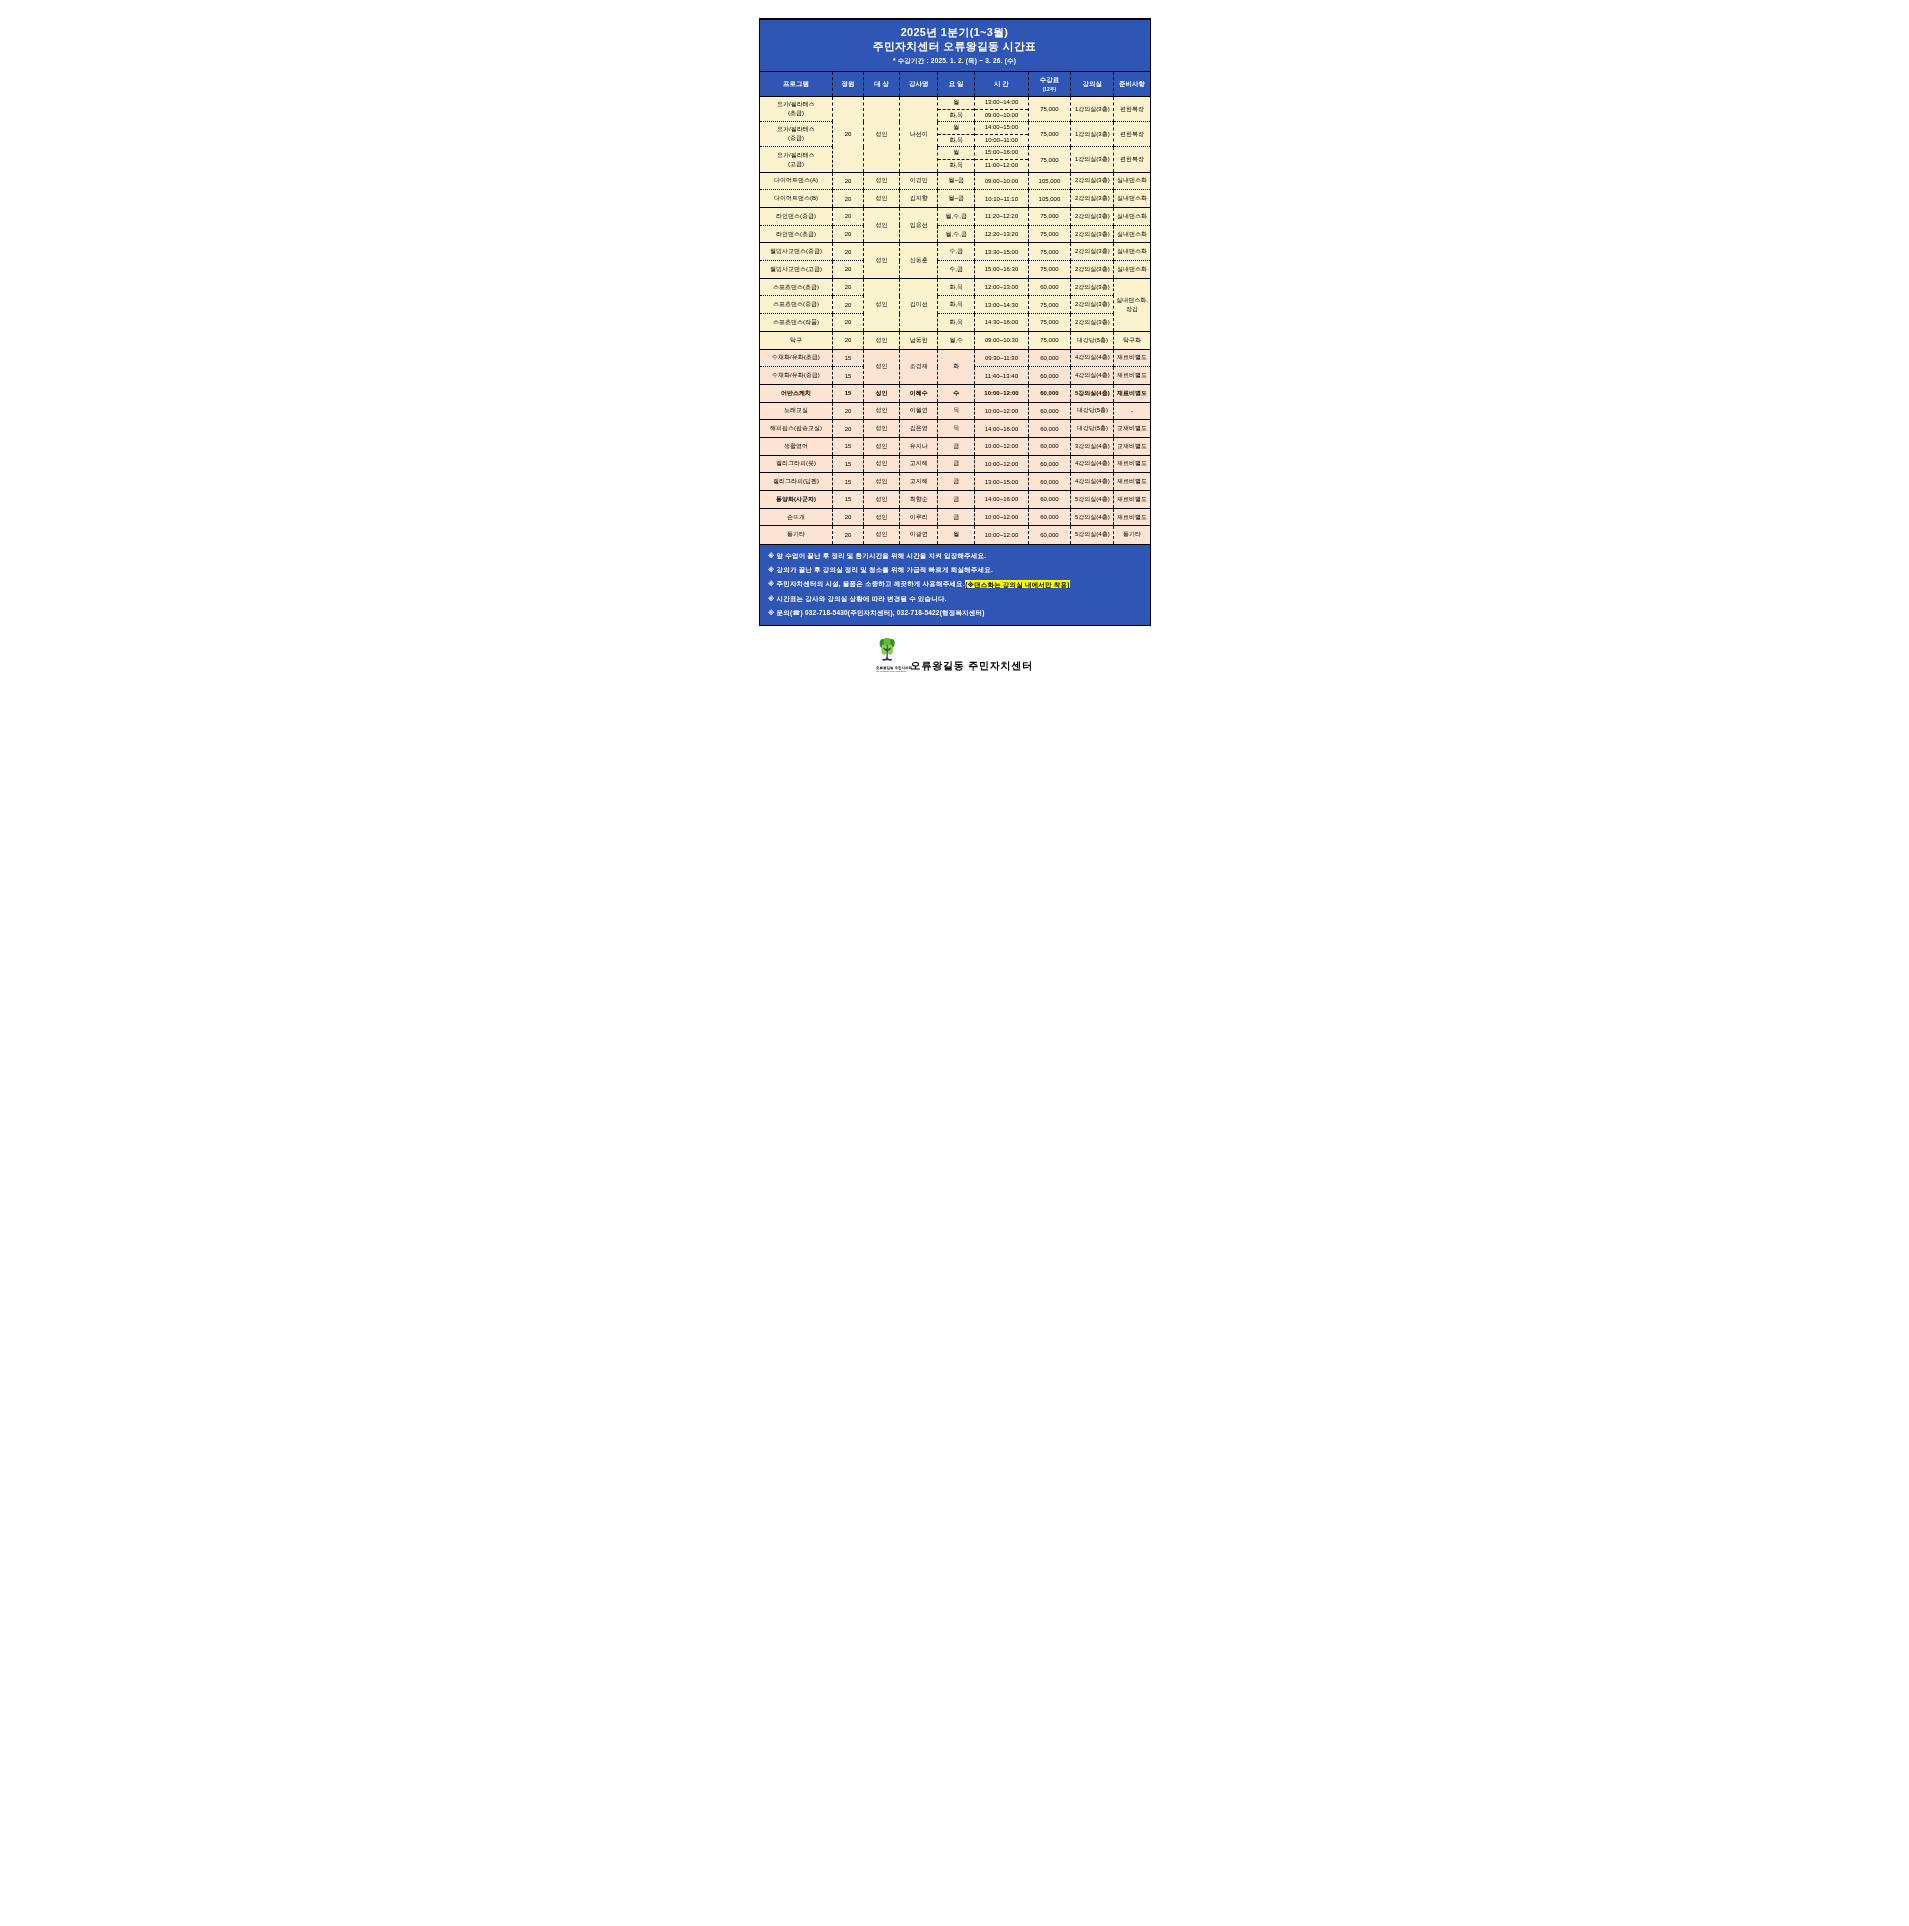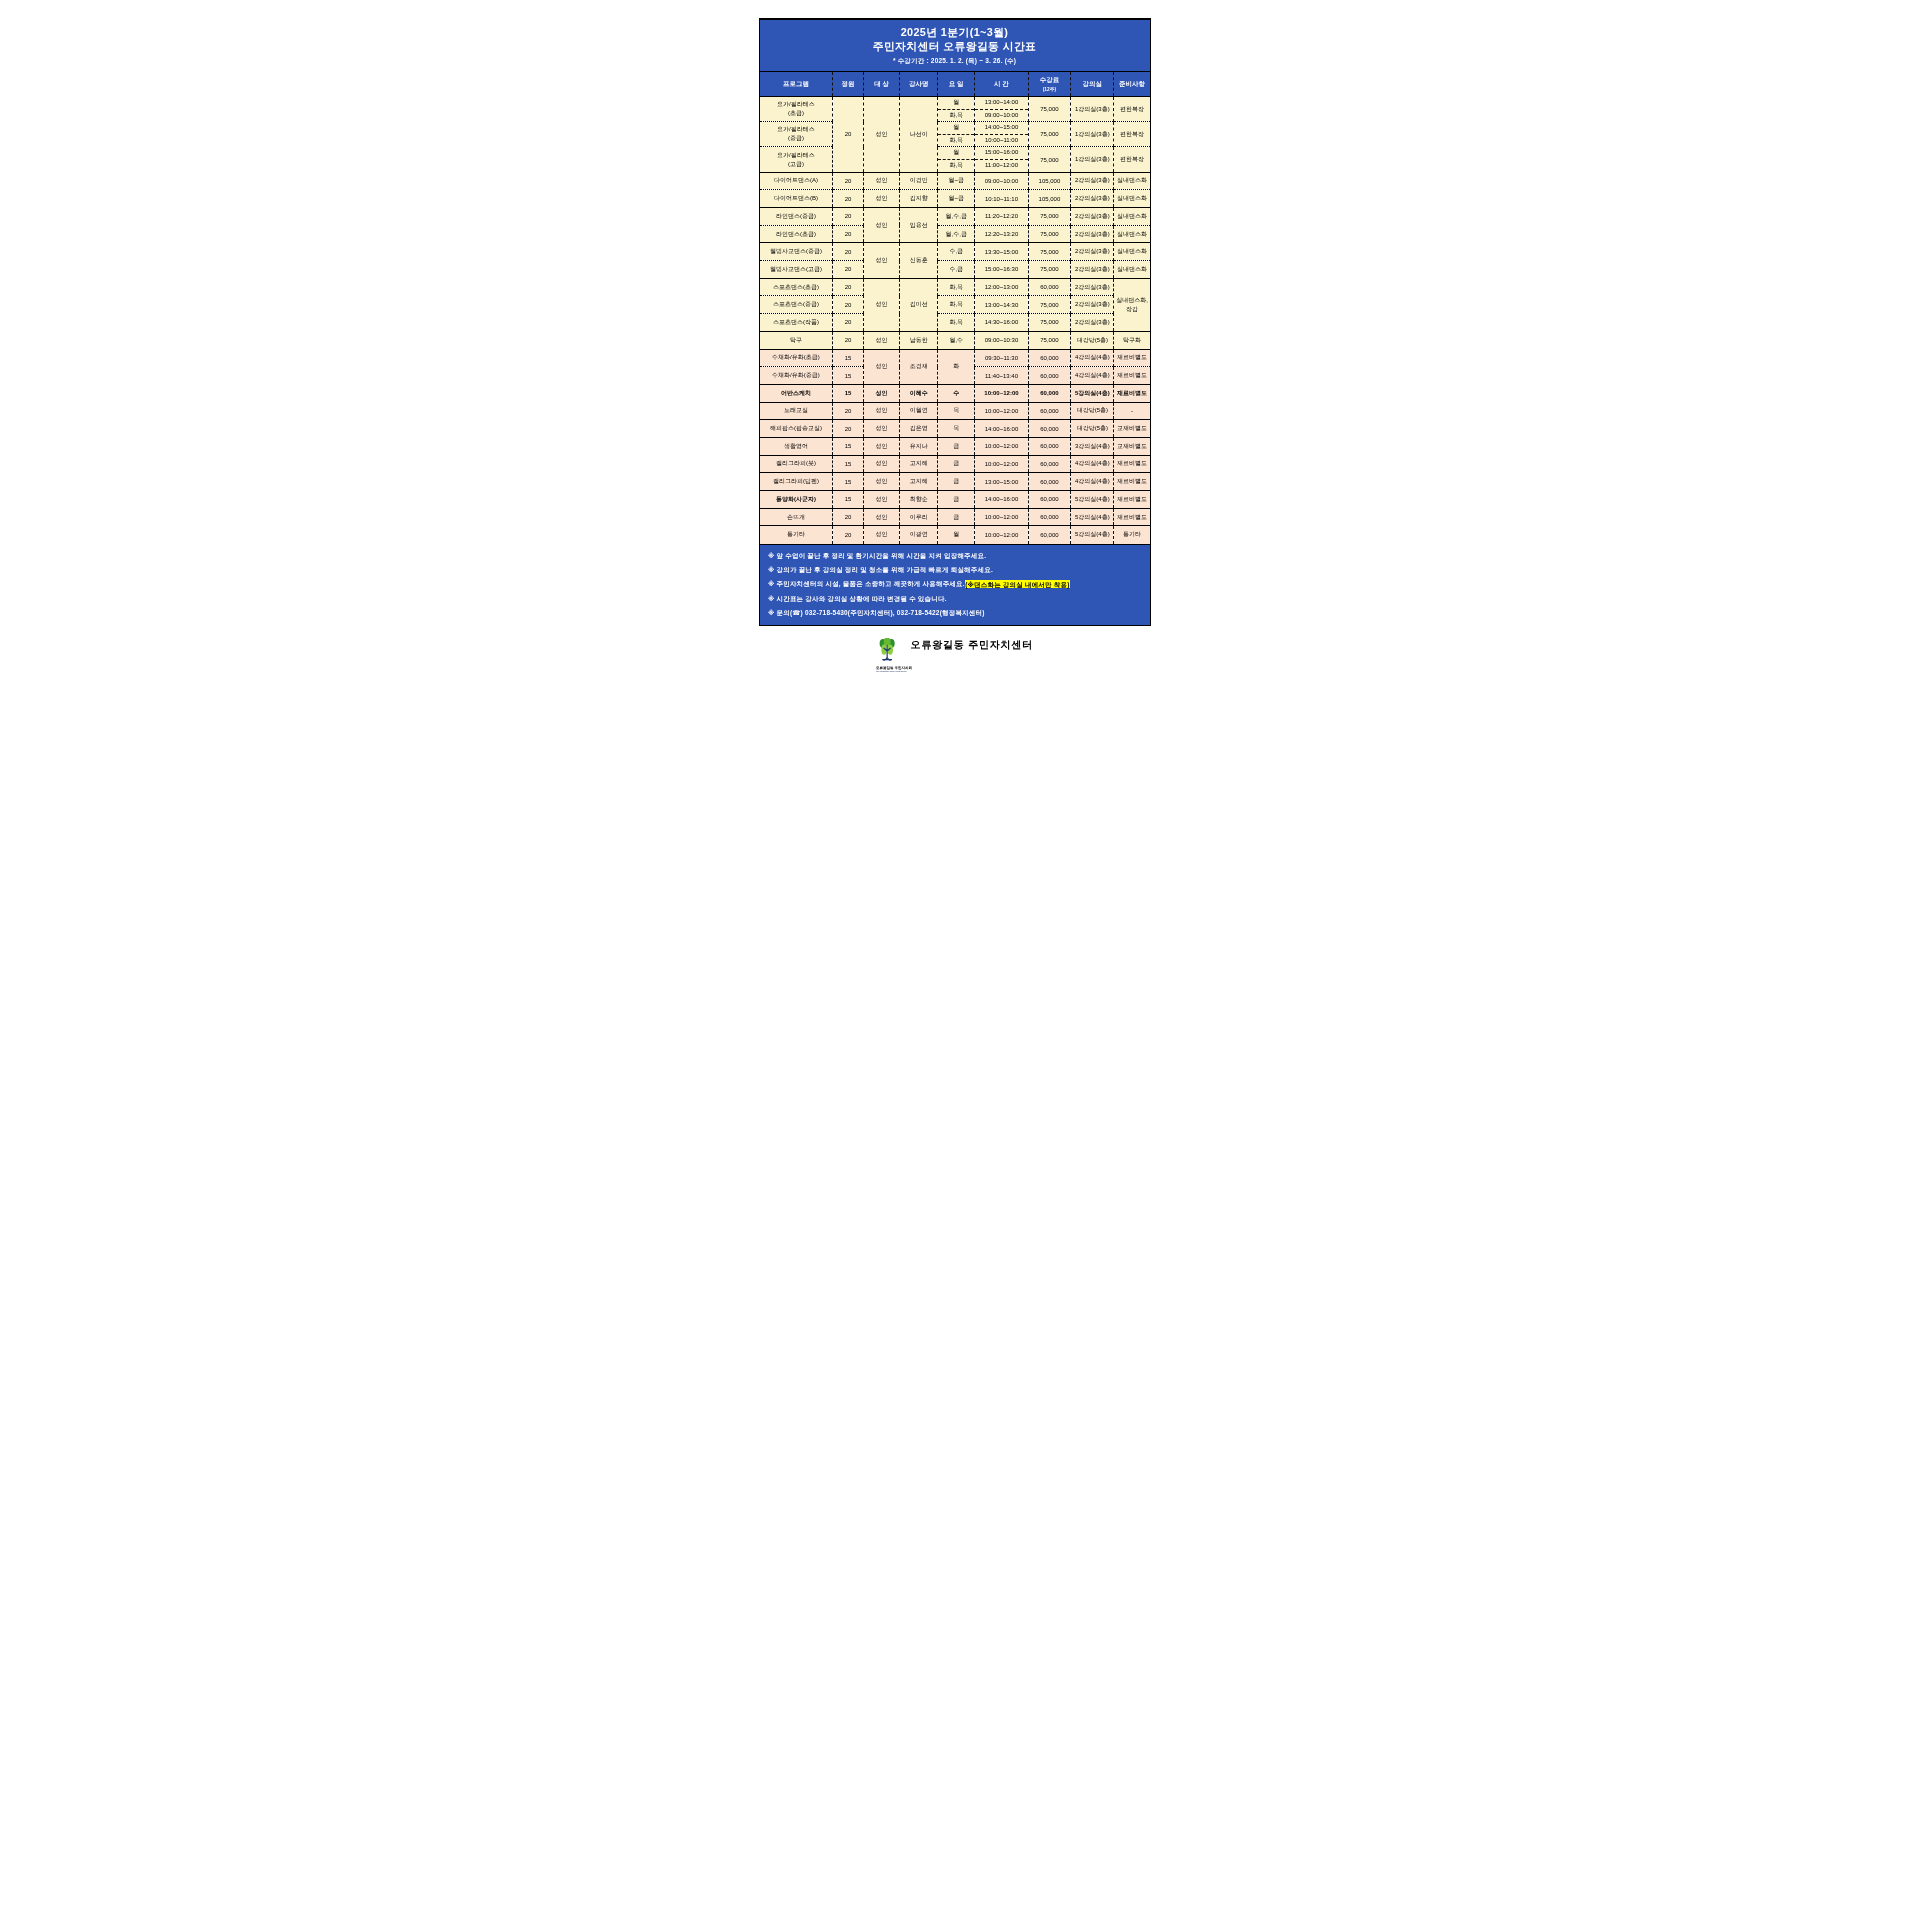--- a/index.html
+++ b/index.html
@@ -30,21 +30,21 @@
   td.stacked{padding:0;}
   .stack-item{height:11.6px;line-height:11.6px;}
   .stack-sep{border-top:0.8px dashed #111;}
   td.has-badge{position:relative;}
   
   .footer{background:#2F55B5;border-top:1.2px solid #000;padding:4.6px 0 5.4px;}
   .note{color:#fff;font-weight:700;font-size:6.5px;line-height:2.18;padding-left:8.5px;
         letter-spacing:0.2px;white-space:nowrap;}
   .note .highlight{background:#FFFF00;color:#000;padding:0.8px 0.4px;}
   
-  .logo-block{display:flex;align-items:flex-start;justify-content:center;margin-top:11.6px;gap:11.6px;}
+  .logo-block{display:flex;align-items:flex-end;justify-content:center;margin-top:11.6px;gap:11.6px;}
   .logo-icon{width:23px;text-align:center;line-height:1.1;}
   .logo-org{font-size:3.5px;font-weight:700;color:#000;margin-top:0.8px;white-space:nowrap;}
   .logo-org-en{font-size:2.3px;color:#233a66;white-space:nowrap;}
   .center-name{font-size:10px;font-weight:700;color:#000;letter-spacing:0.8px;white-space:nowrap;}
 </style>
 </head>
 <body>
 
 <div class="page">
   <div class="sheet">

